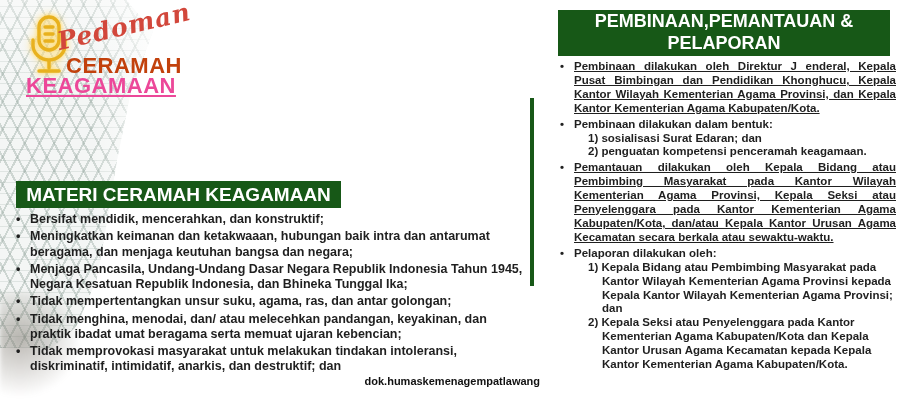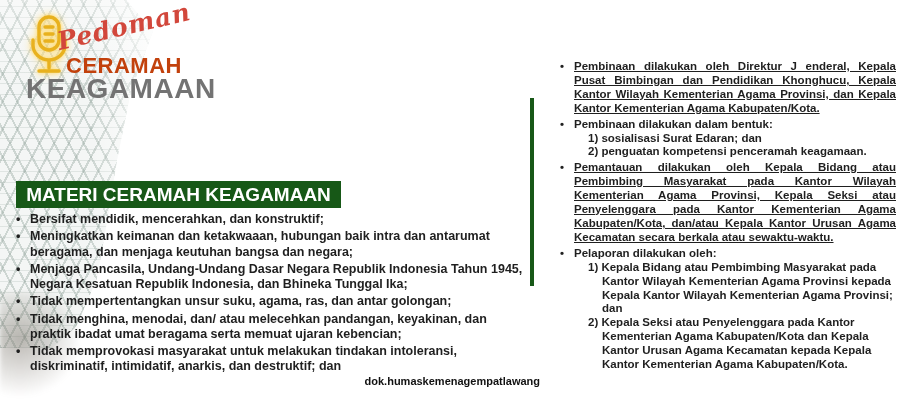--- a/index.html
+++ b/index.html
@@ -44,21 +44,21 @@
     font-family:"DejaVu Serif", serif; font-style:italic; font-weight:bold;
     font-size:25px; color:#d2473b; transform:rotate(-13deg);
     letter-spacing:1px; white-space:nowrap;
   }
   .logo-line1 {
     position:absolute; left:40px; top:41px;
     font-size:22px; font-weight:800; color:#c2410c; letter-spacing:0.5px; white-space:nowrap;
   }
   .logo-line2 {
     position:absolute; left:0px; top:61px;
-    font-size:28px; font-weight:800; color:#737373; letter-spacing:0.5px; white-space:nowrap;
+    font-size:22px; font-weight:800; color:#ec4899; letter-spacing:0.5px; white-space:nowrap;text-decoration:underline;
   }
 
   
   .gbox {
     position:absolute; background:#175817; color:#ffffff; font-weight:bold;
     display:flex; align-items:center;
   }
   .h-penceramah { left:178px; top:37px; width:237px; height:30px; font-size:19px; padding-left:10px; }
   .h-materi     { left:16px;  top:181px; width:325px; height:27px; font-size:19px; justify-content:center; }
   .h-right      { left:558px; top:10px; width:332px; height:46px; font-size:18px;
@@ -121,20 +121,21 @@
   <div class="gbox h-materi">MATERI CERAMAH KEAGAMAAN</div>
   <ul class="blist list-materi">
     <li>Bersifat mendidik, mencerahkan, dan konstruktif;</li>
     <li>Meningkatkan keimanan dan ketakwaaan, hubungan baik intra dan antarumat beragama, dan menjaga keutuhan bangsa dan negara;</li>
     <li>Menjaga Pancasila, Undang-Undang Dasar Negara Republik Indonesia Tahun 1945, Negara Kesatuan Republik Indonesia, dan Bhineka Tunggal Ika;</li>
     <li>Tidak mempertentangkan unsur suku, agama, ras, dan antar golongan;</li>
     <li>Tidak menghina, menodai, dan/ atau melecehkan pandangan, keyakinan, dan praktik ibadat umat beragama serta memuat ujaran kebencian;</li>
     <li>Tidak memprovokasi masyarakat untuk melakukan tindakan intoleransi, diskriminatif, intimidatif, anarkis, dan destruktif; dan</li>
   </ul>
 
+  <div class="gbox h-right">PEMBINAAN,PEMANTAUAN &amp; PELAPORAN</div>
   <ul class="blist list-right">
     <li>
       <span class="jtext">Pembinaan dilakukan oleh Direktur J enderal, Kepala Pusat Bimbingan dan Pendidikan Khonghucu, Kepala Kantor Wilayah Kementerian Agama Provinsi, dan Kepala Kantor Kementerian Agama Kabupaten/Kota.</span>
     </li>
     <li>
       <span>Pembinaan dilakukan dalam bentuk:</span>
       <div class="sub">1) sosialisasi Surat Edaran; dan</div>
       <div class="sub">2) penguatan kompetensi penceramah keagamaan.</div>
     </li>
     <li>

